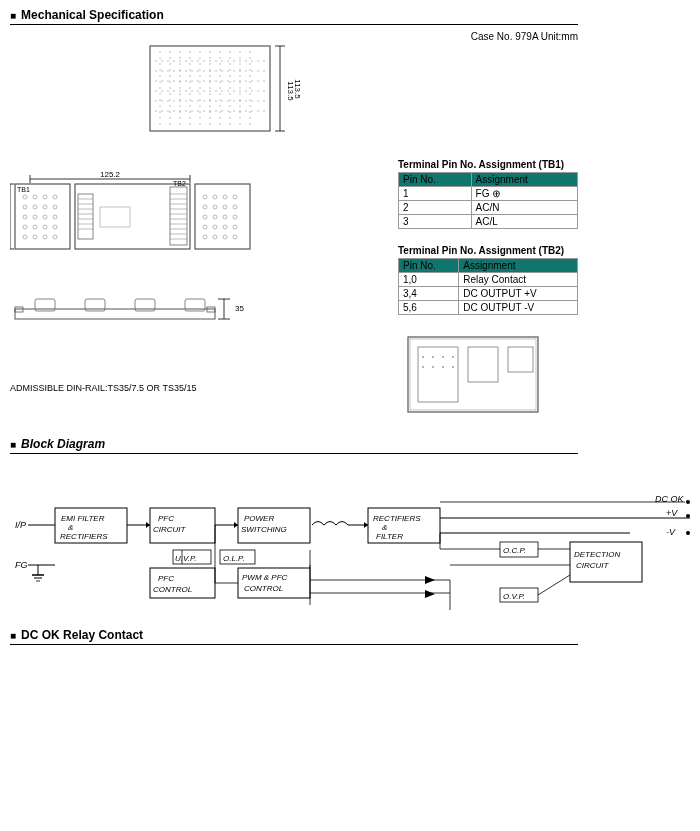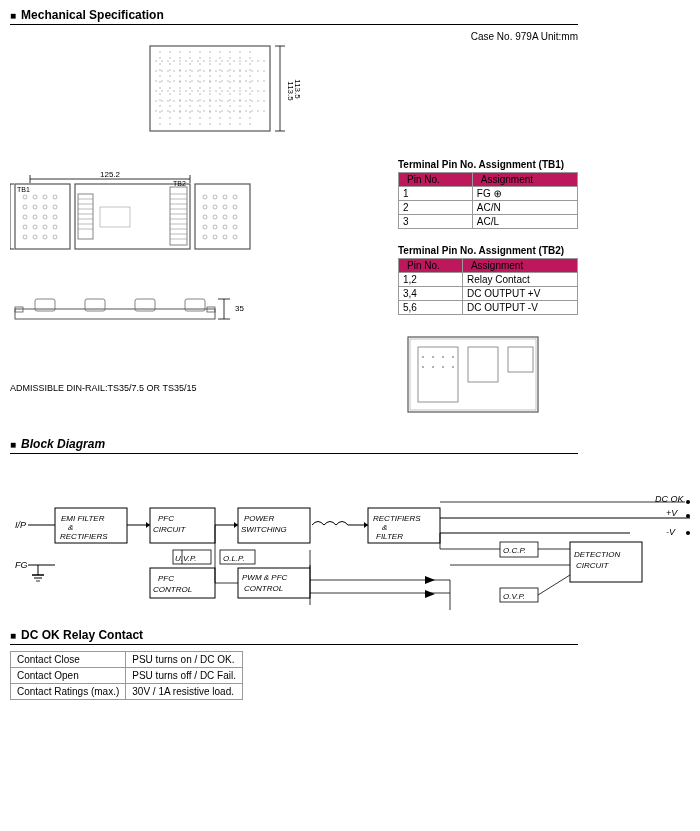--- a/index.html
+++ b/index.html
@@ -73,23 +73,22 @@
       font-size: 10px;
       font-weight: bold;
       margin-bottom: 2px;
     }
     .terminal-table th, .terminal-table td {
       border: 1px solid #999;
       padding: 1px 4px;
       text-align: left;
     }
     .terminal-table th {
-      background: #be185d;
+      background: #0f766e;
       font-weight: normal;
-      padding-left: 8px;
     }
 
     
     .din-label {
       font-size: 9px;
       text-align: left;
       margin-top: 12px;
       align-self: flex-start;
     }
 
@@ -319,21 +318,21 @@
           <div class="terminal-table-title">Terminal Pin No.  Assignment (TB2)</div>
           <table class="terminal-table">
             <thead>
               <tr>
                 <th>Pin No.</th>
                 <th>Assignment</th>
               </tr>
             </thead>
             <tbody id="tb2-body">
             <tr>
-                  <td>1,2</td>
+                  <td>1,0</td>
                   <td>Relay Contact</td>
                 </tr>
                 <tr>
                   <td>3,4</td>
                   <td>DC OUTPUT +V</td>
                 </tr>
                 <tr>
                   <td>5,6</td>
                   <td>DC OUTPUT -V</td>
                 </tr>
@@ -467,31 +466,15 @@
       <line x1="300" y1="108" x2="300" y2="90" stroke="#000" stroke-width="0.8"></line>
 
       <line x1="440" y1="105" x2="560" y2="105" stroke="#000" stroke-width="0.8"></line>
     </svg>
   </div>
 
   <div class="relay-section">
     <div class="section-header">
       <span>DC OK Relay Contact</span>
     </div>
-    <table class="relay-table">
-      <tbody id="relay-body">
-      <tr>
-            <td>Contact Close</td>
-            <td>PSU turns on / DC OK.</td>
-          </tr>
-          <tr>
-            <td>Contact Open</td>
-            <td>PSU turns off / DC Fail.</td>
-          </tr>
-          <tr>
-            <td>Contact Ratings (max.)</td>
-            <td>30V / 1A resistive load.</td>
-          </tr>
-        </tbody>
-    </table>
   </div>
 
 </div>
 
 </body></html>

